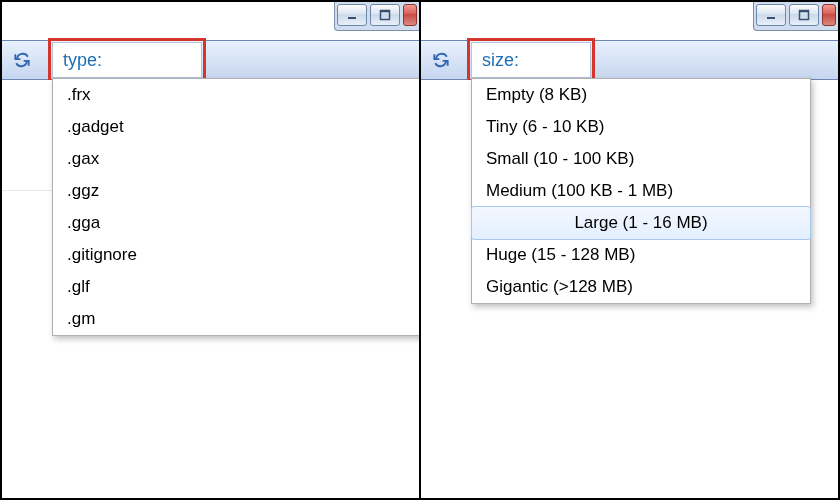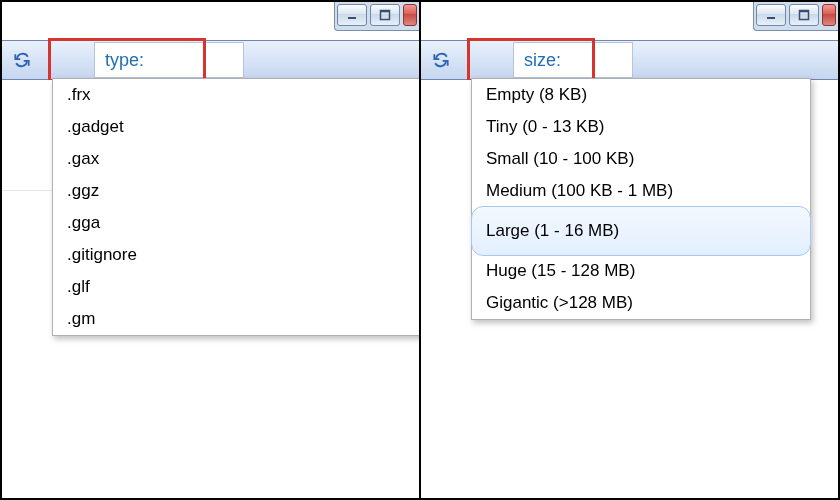--- a/index.html
+++ b/index.html
@@ -80,21 +80,20 @@
   .search-wrap {
     position: absolute;
     top: 40px;
     left: 50px;
     height: 36px;
     padding: 0 10px;
     display: flex;
     align-items: center;
     background: #fff;
     border: 1px solid #b4c4dc;
-    margin-left: 42px;
   }
   .search-text {
     color: #1f6fb5;
     font-size: 18px;
     font-family: "Segoe UI", sans-serif;
   }
   .red-box {
     position: absolute;
     border: 3px solid #d6352e;
     pointer-events: none;
@@ -112,23 +111,24 @@
   .suggest-item {
     padding: 6px 14px;
     font-size: 17px;
     color: #000;
     white-space: nowrap;
     cursor: default;
   }
   .suggest-item.hover {
     background: linear-gradient(#f3f8ff,#e3efff);
     border: 1px solid #a5c8f0;
-    border-radius: 12px;
+    border-radius: 3px;
     margin: -1px;
-    padding: 14px 14px;
+    padding: 6px 14px;
+    text-align: center;
   }
 
   
   .left-white {
     position: absolute;
     top: 78px;
     left: 0;
     width: 50px;
     bottom: 0;
     background: #fff;
@@ -221,21 +221,21 @@
 
     <div class="search-wrap" style="width:120px">
       <span class="search-text">size:</span>
     </div>
     <div class="red-box" style="top:36px;left:46px;width:128px;height:44px"></div>
 
     <div class="left-white"></div>
 
     <div class="suggest" style="width:340px">
       <div class="suggest-item">Empty (8 KB)</div>
-      <div class="suggest-item">Tiny (0 - 13 KB)</div>
+      <div class="suggest-item">Tiny (6 - 10 KB)</div>
       <div class="suggest-item">Small (10 - 100 KB)</div>
       <div class="suggest-item">Medium (100 KB - 1 MB)</div>
       <div class="suggest-item hover">Large (1 - 16 MB)</div>
       <div class="suggest-item">Huge (15 - 128 MB)</div>
       <div class="suggest-item">Gigantic (&gt;128 MB)</div>
     </div>
   </div>
 </div>
 
 </body></html>

